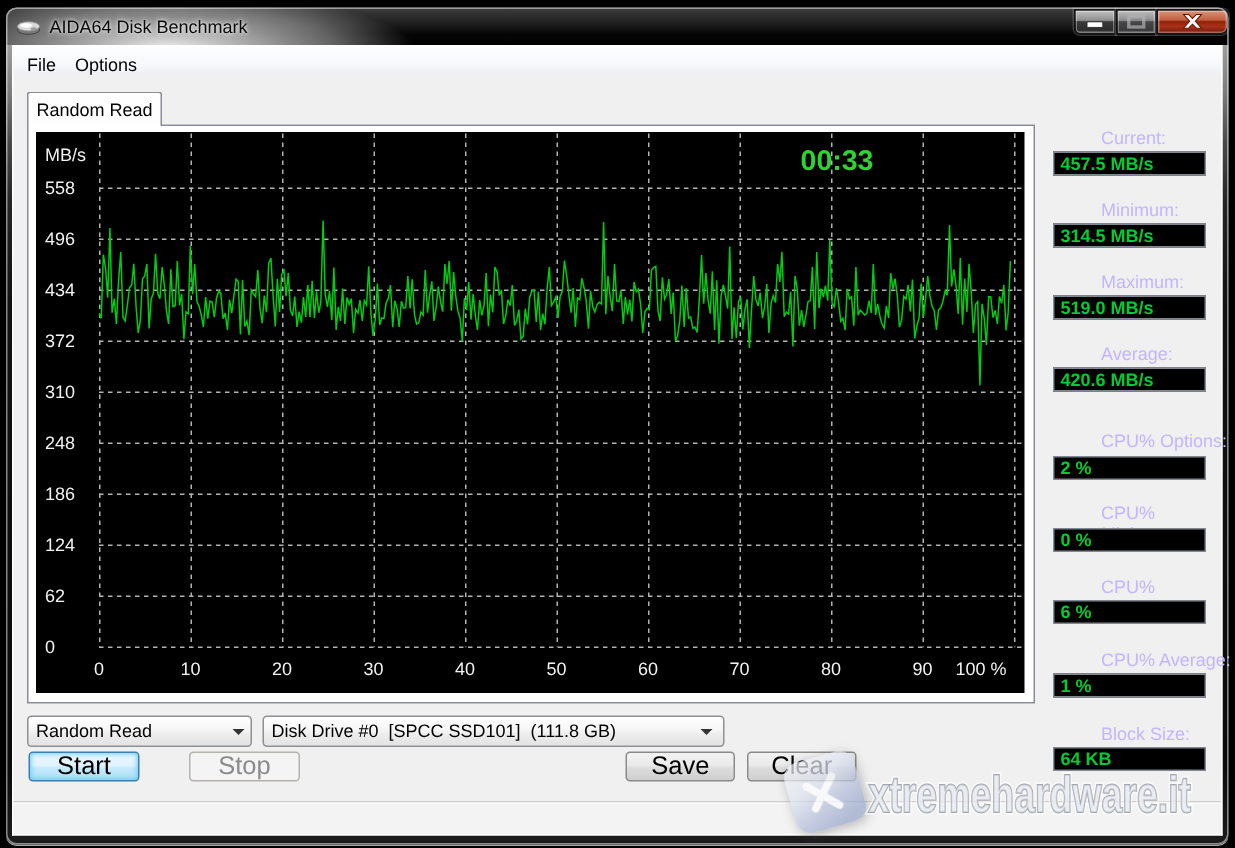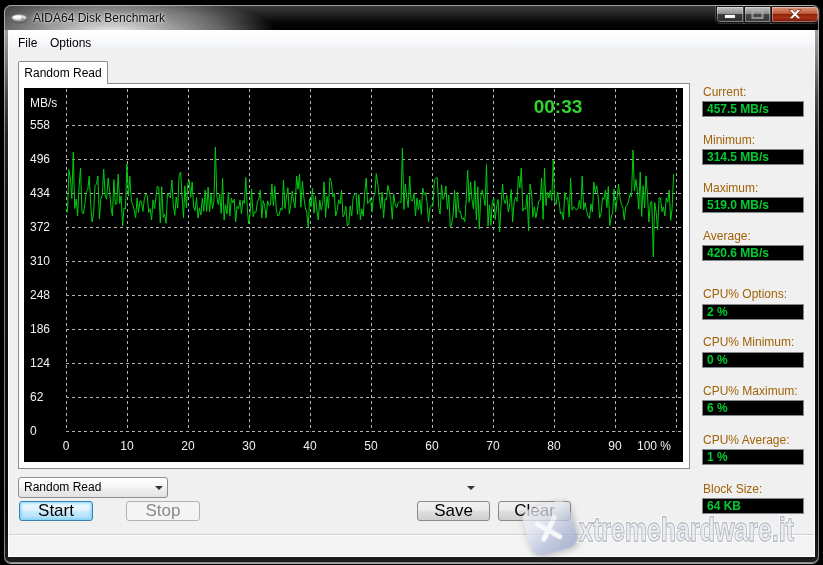--- a/index.html
+++ b/index.html
@@ -46,21 +46,21 @@
 
 #tab { position:absolute; left:18px; top:61px; width:90px; height:23px;
   background:#fefefe; border:1px solid #898c95; border-bottom:none;
   border-radius:2px 2px 0 0; z-index:3;
   font-size:12px; color:#000; text-align:center; line-height:22px; }
 #panel { position:absolute; left:18px; top:83px; width:672px; height:386px;
   background:#fff; border:1px solid #898c95; z-index:2; }
 #chart { position:absolute; left:24px; top:88px; z-index:4; background:#000; }
 
 
-.rlab { position:absolute; left:703px; font-size:12px; color:#a16207; }
+.rlab { position:absolute; left:734px; font-size:12px; color:#c4b5fd; }
 .rbox { position:absolute; left:702px; width:102px; height:16px; background:#000;
   border:1px solid #828790; color:#00cc33; font-size:12px; font-weight:bold;
   line-height:14px; padding-left:4px; }
 
 
 .combo { position:absolute; top:477px; height:21px; border:1px solid #8e9094;
   border-radius:3px; background:linear-gradient(180deg,#ffffff 0%,#f6f6f6 45%,#ededed 60%,#e3e3e3 100%);
   font-size:12px; color:#000; line-height:19px; padding-left:5px; }
 .carrow { position:absolute; top:8px; width:0; height:0;
   border-left:4px solid transparent; border-right:4px solid transparent;
@@ -180,20 +180,21 @@
 <div class="rbox" style="top:352px">0 %</div>
 <div class="rlab" style="top:384px">CPU% Maximum:</div>
 <div class="rbox" style="top:400px">6 %</div>
 <div class="rlab" style="top:433px">CPU% Average:</div>
 <div class="rbox" style="top:449px">1 %</div>
 <div class="rlab" style="top:482px">Block Size:</div>
 <div class="rbox" style="top:498px">64 KB</div>
 
   <div class="combo" style="left:18px;width:150px">Random Read</div>
   <div class="carrow" style="left:155px;top:486px"></div>
+  <div class="combo" style="left:175px;width:308px">Disk Drive #0&nbsp; [SPCC SSD101]&nbsp; (111.8 GB)</div>
   <div class="carrow" style="left:467px;top:486px"></div>
 
   <div id="bstart" class="btn">Start</div>
   <div id="bstop" class="btn">Stop</div>
   <div id="bsave" class="btn">Save</div>
   <div id="bclear" class="btn">Clear</div>
 
   <div id="sep1"></div>
     <div id="sep2"></div>
   <div style="position:absolute;left:9px;top:536px;width:805px;height:20px;background:#f3f3f3"></div>

